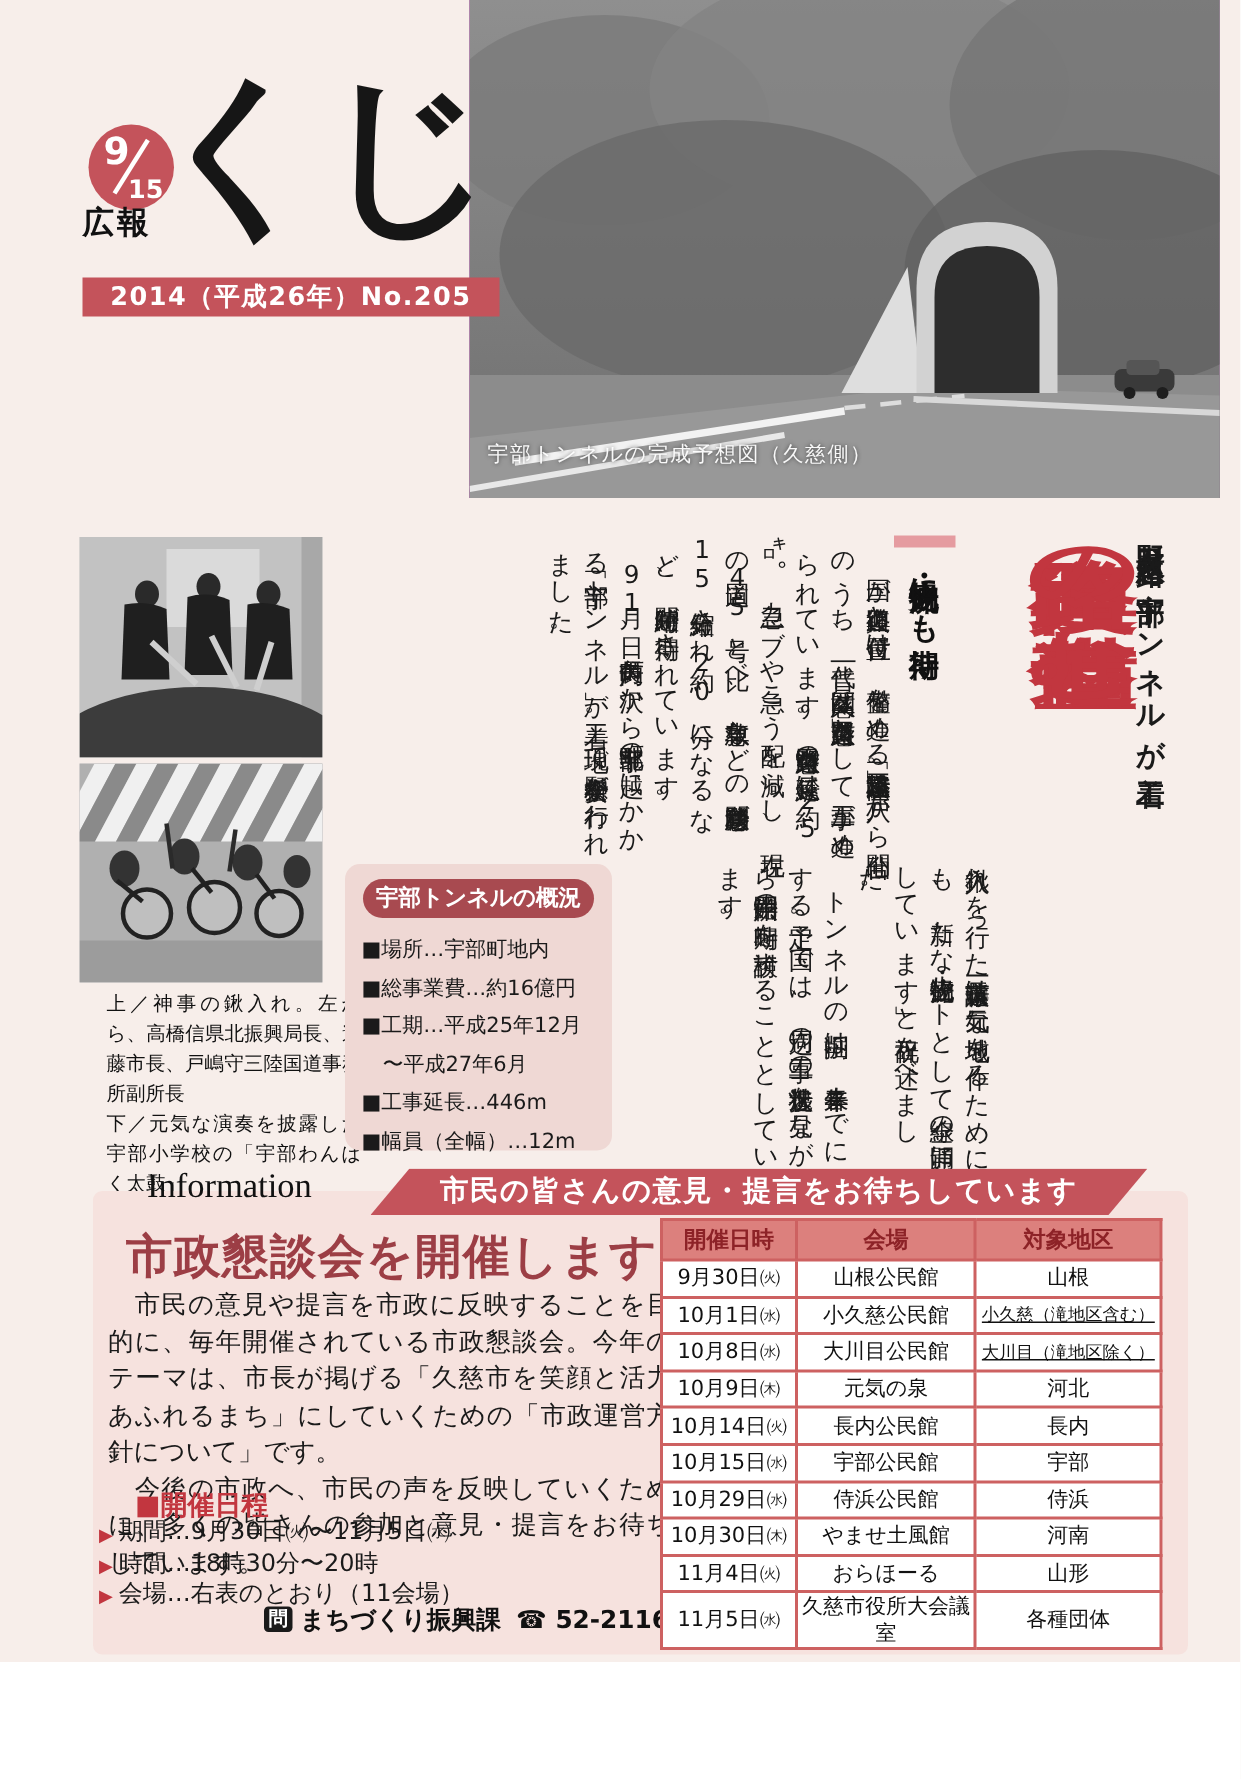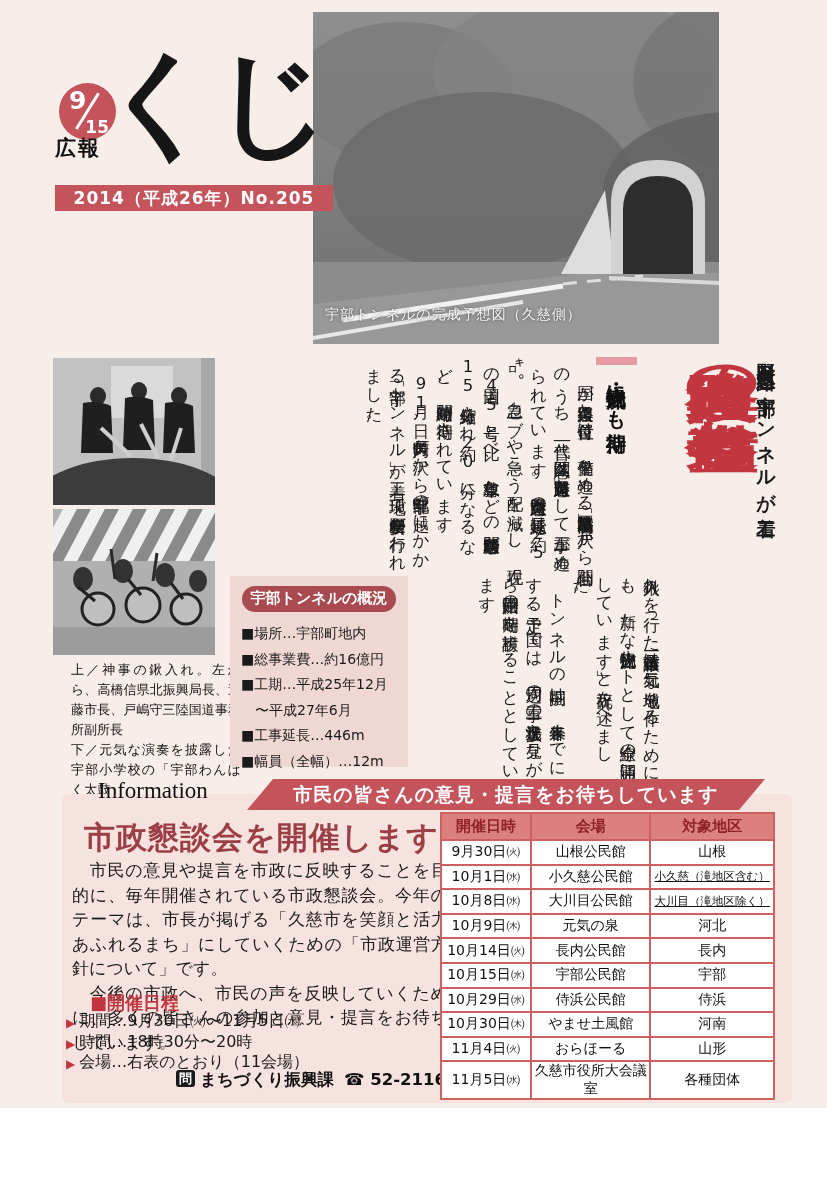--- a/index.html
+++ b/index.html
@@ -2,21 +2,21 @@
 <html><head>
 <meta charset="utf-8">
 <style>
   html,body{margin:0;padding:0;background:#ffffff;}
   .page{position:relative;width:827px;height:1193px;background:#ffffff;overflow:hidden;
         font-family:"DejaVu Sans","Liberation Sans",sans-serif;}
   .abs{position:absolute;}
   .page-bg{left:0;top:0;width:827px;height:1108px;background:#f7eeea;}
 
   
-  .hero{left:313px;top:0;width:406px;height:332px;overflow:hidden;background:#701a75;margin-top:12px;}
+  .hero{left:313px;top:0;width:500px;height:332px;overflow:hidden;background:#701a75;}
   .hero svg{display:block;}
   .hero-caption{position:absolute;left:12px;bottom:20px;color:rgba(255,255,255,.95);
                 font-size:14px;letter-spacing:1px;text-shadow:0 0 3px rgba(0,0,0,.6);}
 
   
   .date-circle{left:59px;top:83px;width:57px;height:57px;background:#c4535b;border-radius:50%;}
   .d-month{position:absolute;left:10px;top:3px;color:#fff;font-size:25px;font-weight:800;}
   .d-day{position:absolute;right:7px;bottom:3px;color:#fff;font-size:17px;font-weight:800;}
   .d-slash{position:absolute;left:27px;top:7px;width:2.5px;height:42px;background:#fff;transform:rotate(32deg);}
   .koho{left:55px;top:134px;font-size:21px;font-weight:900;color:#111;letter-spacing:2px;}
@@ -35,21 +35,21 @@
   .body-upper{left:196px;top:357px;width:401px;height:211px;font-size:16.5px;line-height:23.5px;color:#1a1a1a;}
   .body-lower{left:420px;top:566px;width:243px;height:215px;font-size:16.5px;line-height:23.5px;color:#1a1a1a;}
   .body-upper p,.body-lower p,.captions p,.info-paras p{margin:0;}
 
   
   .photo1{left:53px;top:358px;width:162px;height:147px;overflow:hidden;background:#bdbdbd;}
   .photo2{left:53px;top:509px;width:162px;height:146px;overflow:hidden;background:#b5b5b5;}
   .captions{left:71px;top:660px;width:170px;font-size:13px;line-height:20px;color:#111;text-align:justify;}
 
   
-  .overview{left:230px;top:576px;width:178px;height:191px;background:#efd8d4;border-radius:0;}
+  .overview{left:230px;top:576px;width:178px;height:191px;background:#efd8d4;border-radius:10px;}
   .overview-badge{margin:10px auto 0;width:154px;background:#a84a50;color:#fff;border-radius:13px;
                   text-align:center;font-size:15px;font-weight:700;padding:3px 0 4px;}
   .overview-items{padding:9px 8px 0 11px;font-size:14px;line-height:25.5px;color:#1a1a1a;}
 
   
   .info-label{left:98px;top:778px;font-family:"Liberation Serif","DejaVu Serif",serif;font-size:23px;color:#111;}
   .info-box{left:62px;top:794px;width:730px;height:309px;background:#f6e2de;border-radius:6px;}
   .info-banner{left:247px;top:779px;width:518px;height:31px;background:#c4535b;color:#fff;font-size:19px;
                font-weight:700;text-align:center;line-height:31px;letter-spacing:1px;
                clip-path:polygon(26px 0,100% 0,calc(100% - 26px) 100%,0 100%);}

